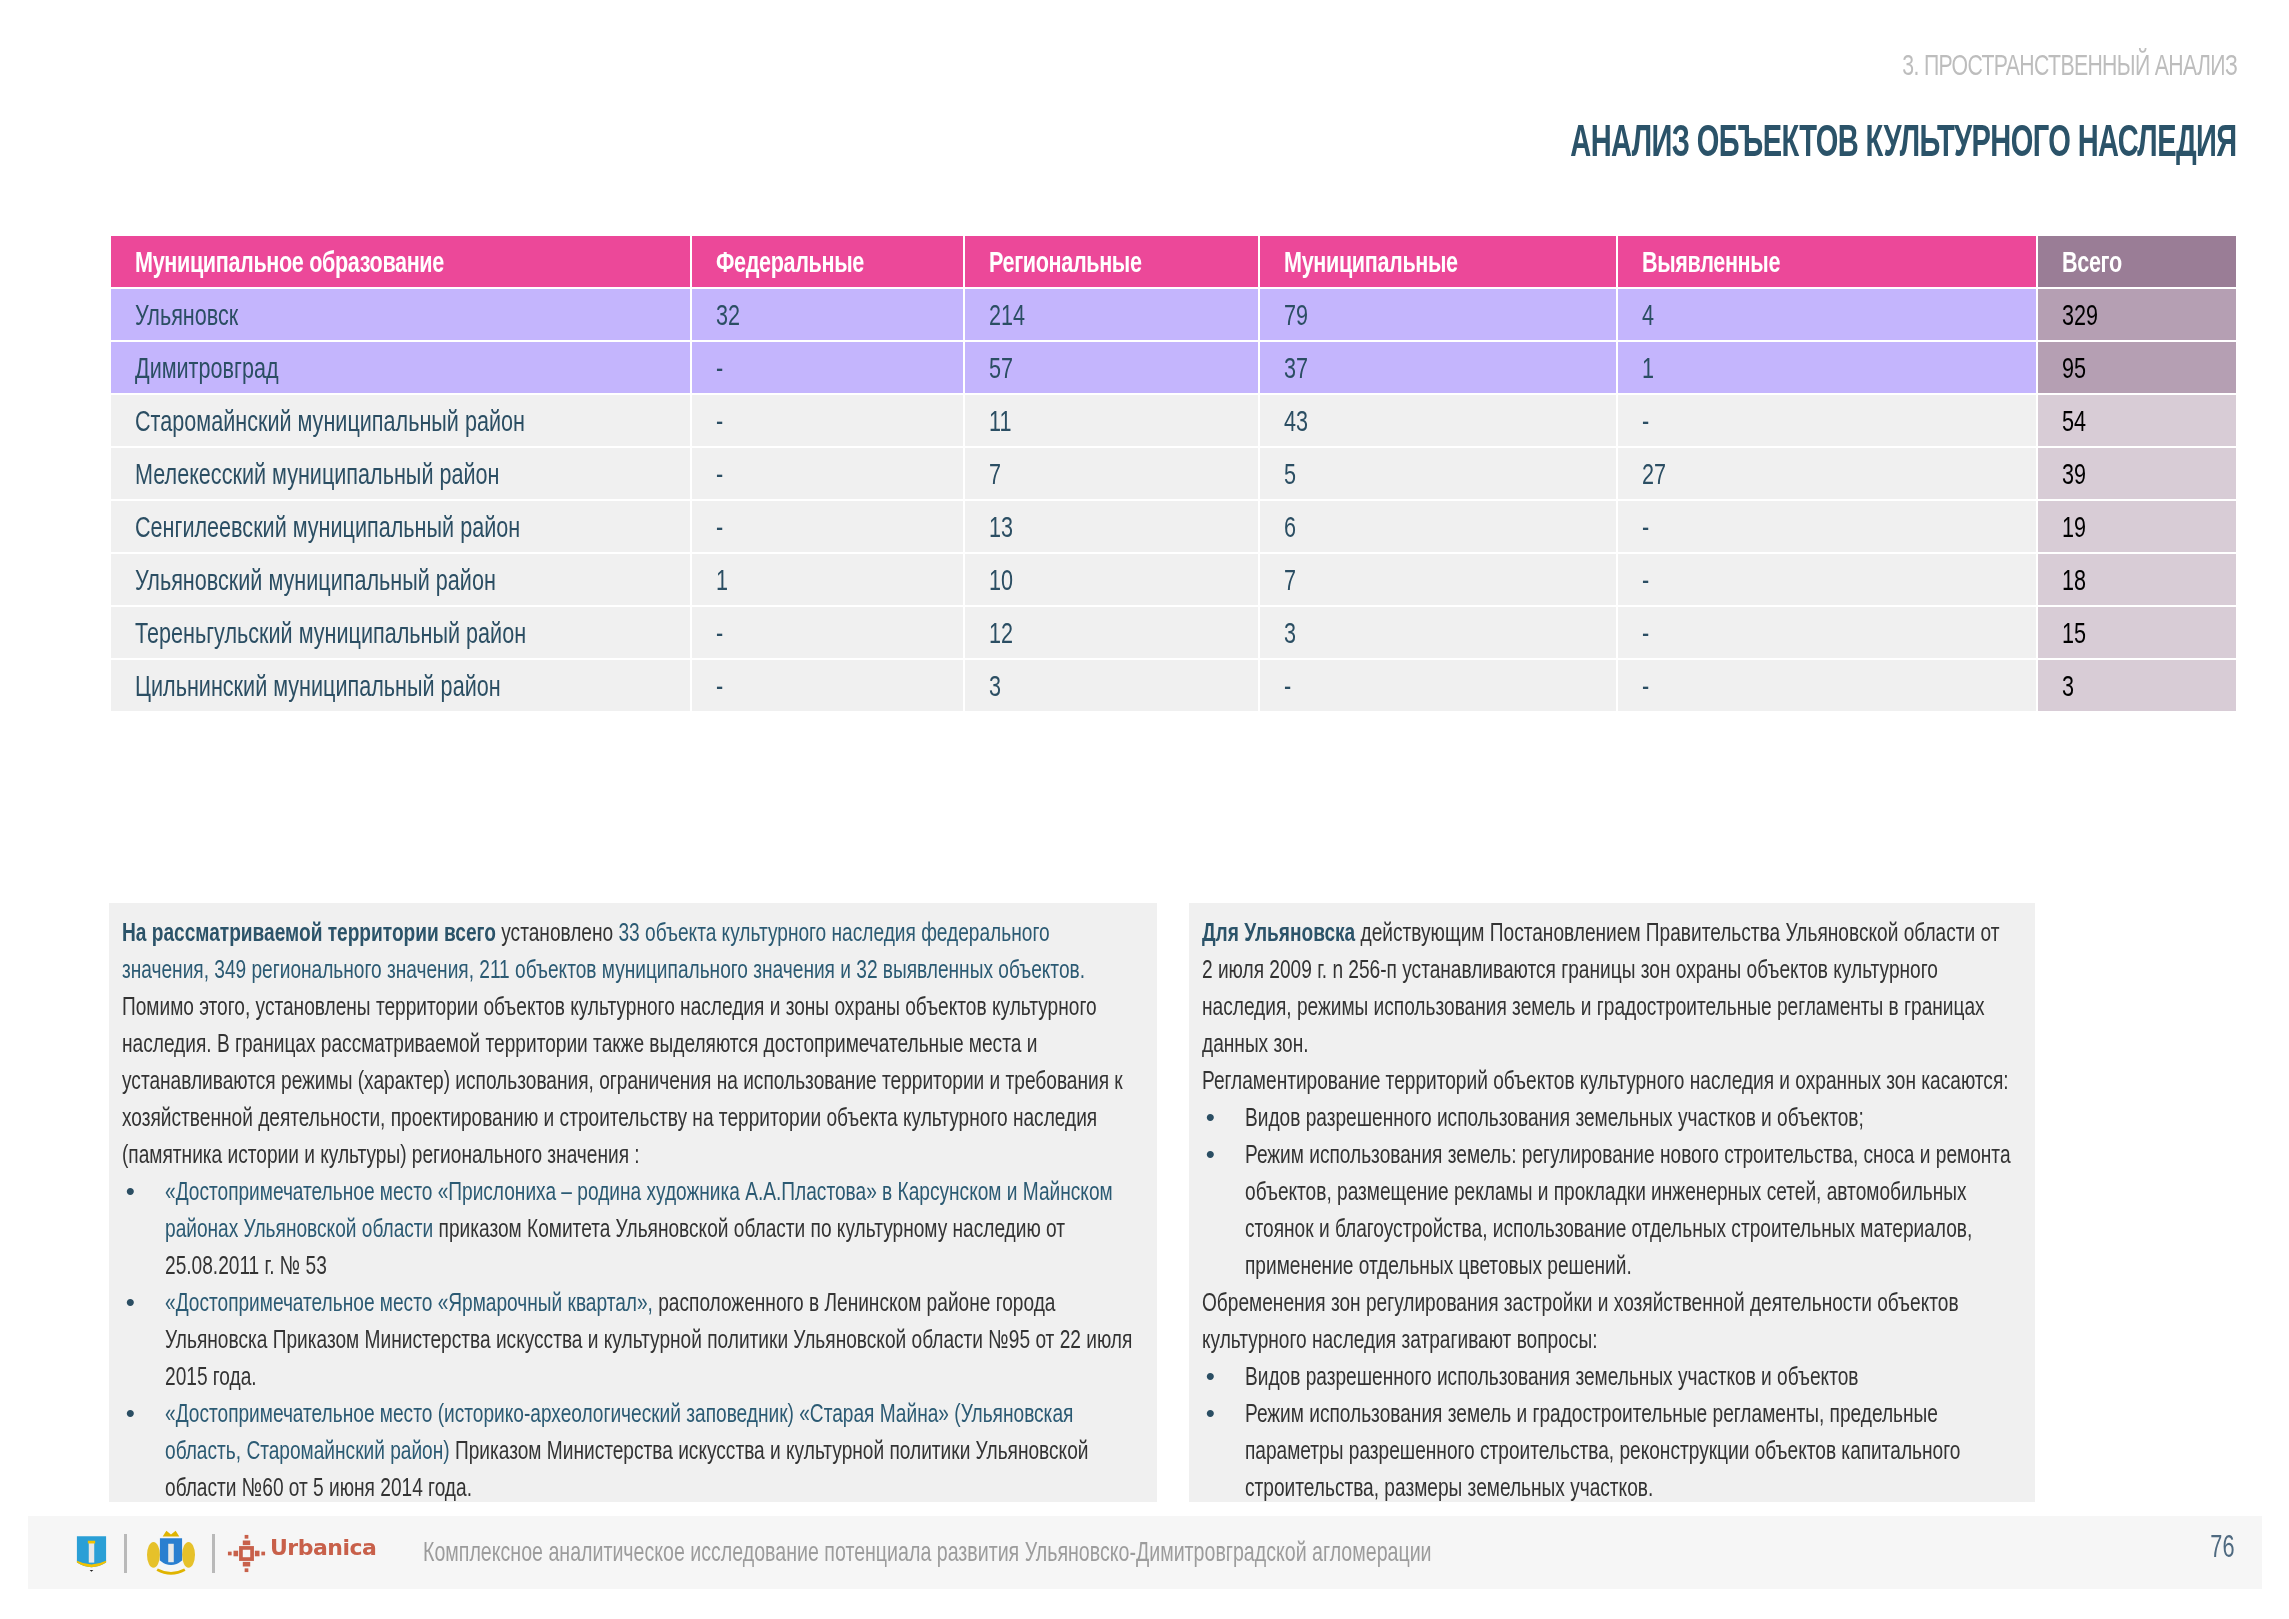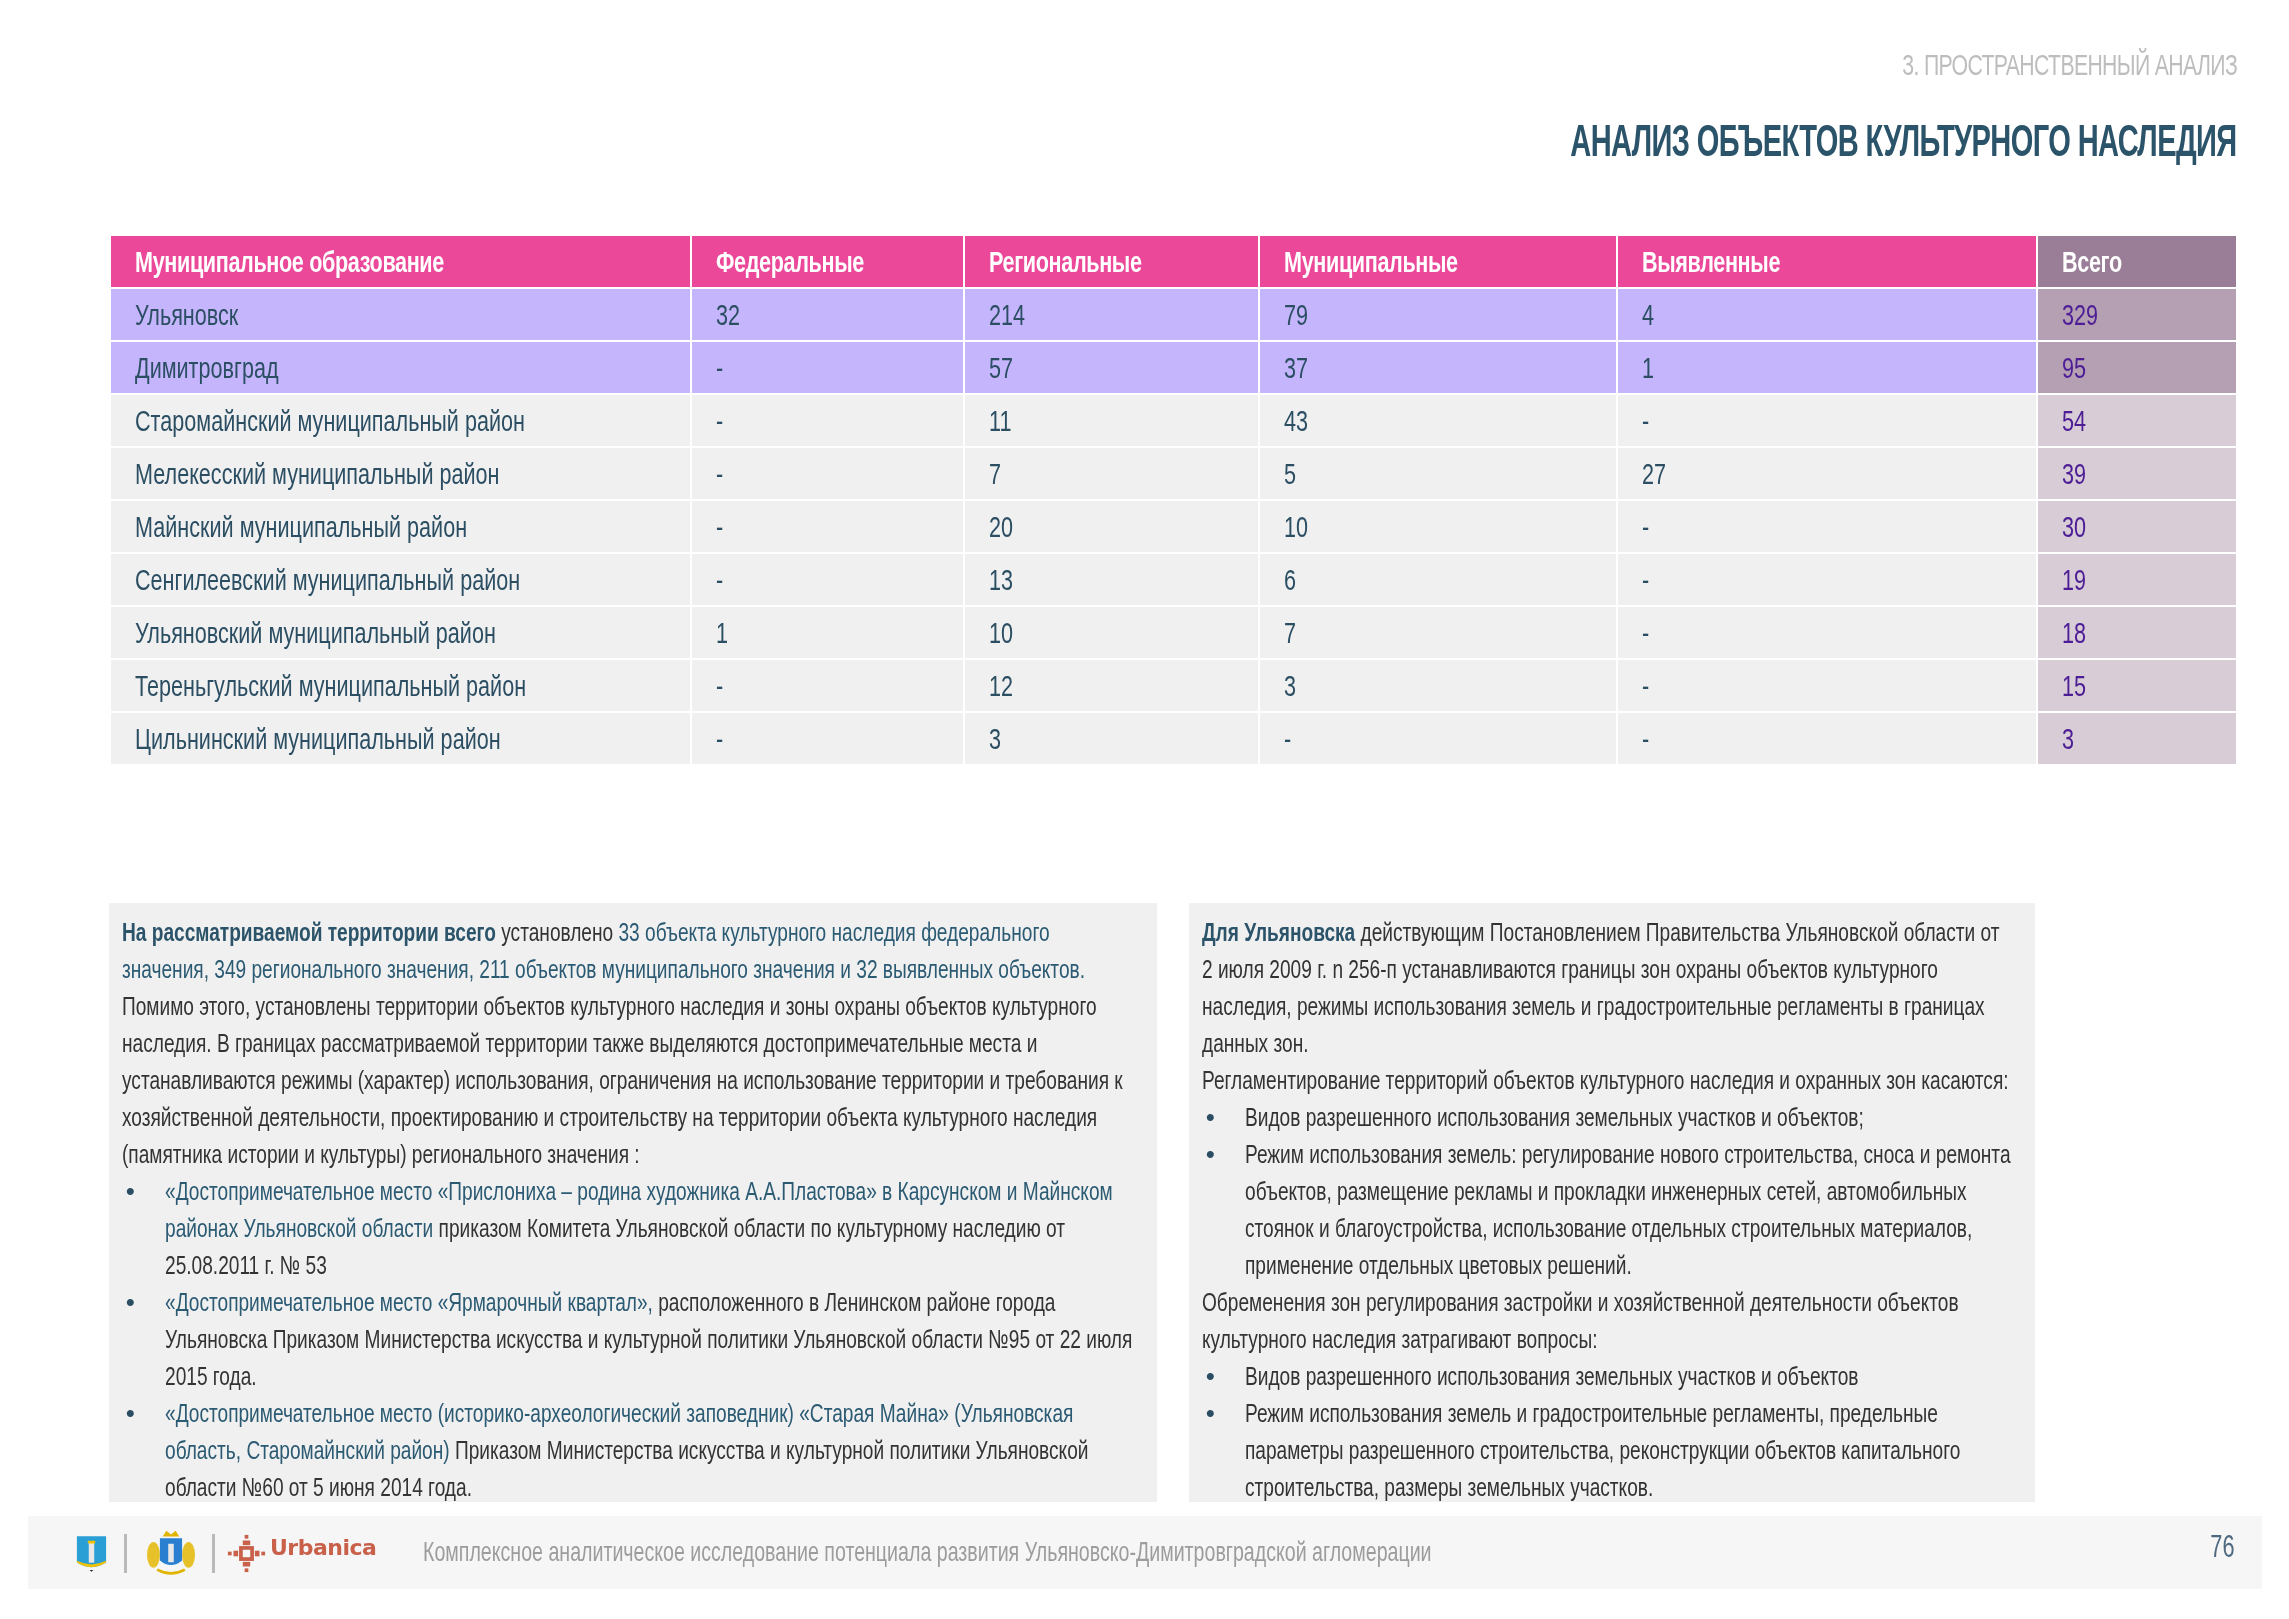--- a/index.html
+++ b/index.html
@@ -38,21 +38,21 @@
     white-space: nowrap; overflow: hidden;
   }
   .cell-text {
     display: inline-block; font-family: "Liberation Sans", sans-serif;
     font-size: 30px; transform: scaleX(0.72); transform-origin: left center;
   }
   .heritage-table th { background: #ec4899; color: #ffffff; }
   .heritage-table th .cell-text { font-weight: bold; letter-spacing: -0.5px; }
   .heritage-table th.total { background: #9a7d96; }
   .heritage-table td { background: #f0f0f0; color: #2b4e63; }
-  .heritage-table td.total { background: #d8ccd6; color: #4c1d95; }
+  .heritage-table td.total { background: #d8ccd6; color: #000000; }
   .heritage-table tr.hl td { background: #c4b5fd; }
   .heritage-table tr.hl td.total { background: #b59fb3; }
 
   
   .panel {
     position: absolute; top: 903px; background: #f0f0f0;
     padding: 11px 23px 0 13px;
   }
   .panel-left { left: 109px; width: 1048px; height: 599px; }
   .panel-right { left: 1189px; width: 846px; height: 599px; }
@@ -149,28 +149,20 @@
         <td><span class="cell-text">-</span></td>
         <td class="total"><span class="cell-text">54</span></td>
       </tr>
       <tr>
         <td><span class="cell-text">Мелекесский муниципальный район</span></td>
         <td><span class="cell-text">-</span></td>
         <td><span class="cell-text">7</span></td>
         <td><span class="cell-text">5</span></td>
         <td><span class="cell-text">27</span></td>
         <td class="total"><span class="cell-text">39</span></td>
-      </tr>
-      <tr>
-        <td><span class="cell-text">Майнский муниципальный район</span></td>
-        <td><span class="cell-text">-</span></td>
-        <td><span class="cell-text">20</span></td>
-        <td><span class="cell-text">10</span></td>
-        <td><span class="cell-text">-</span></td>
-        <td class="total"><span class="cell-text">30</span></td>
       </tr>
       <tr>
         <td><span class="cell-text">Сенгилеевский муниципальный район</span></td>
         <td><span class="cell-text">-</span></td>
         <td><span class="cell-text">13</span></td>
         <td><span class="cell-text">6</span></td>
         <td><span class="cell-text">-</span></td>
         <td class="total"><span class="cell-text">19</span></td>
       </tr>
       <tr>

